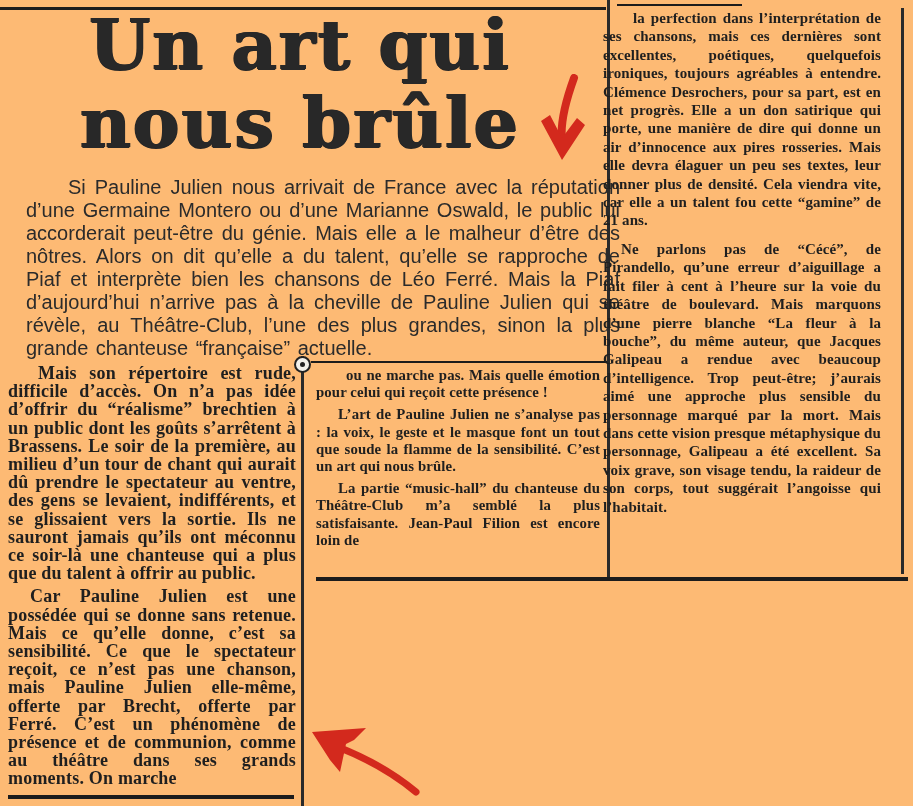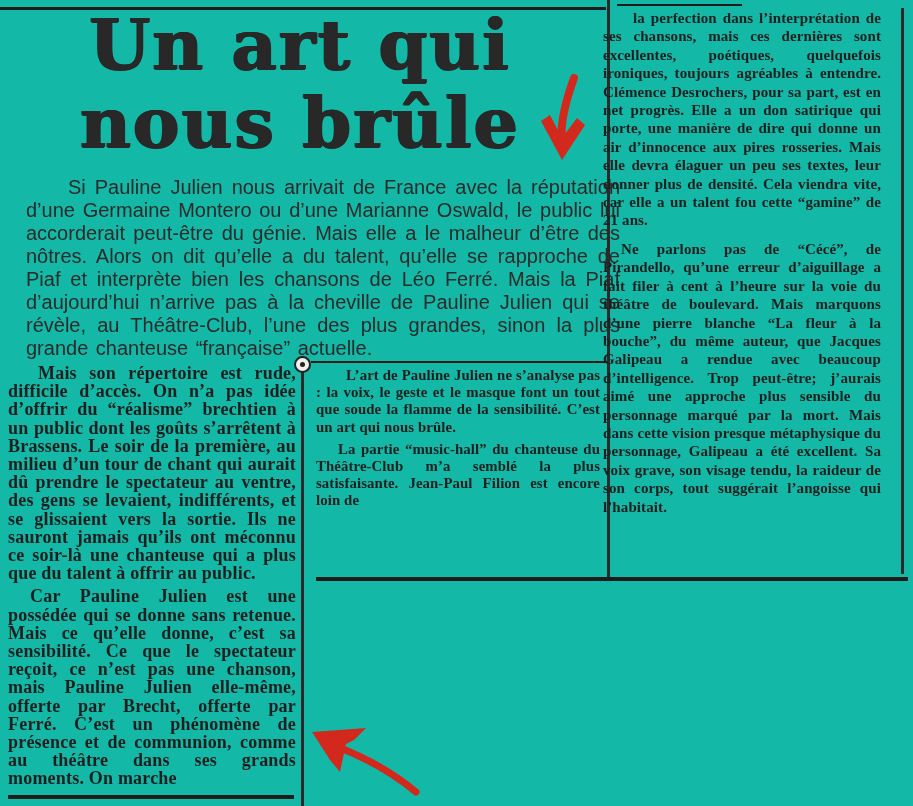--- a/index.html
+++ b/index.html
@@ -1,19 +1,19 @@
 <!DOCTYPE html>
 <html><head>
 <meta charset="utf-8">
 <style>
   html,body{margin:0;padding:0;}
   .page{
     position:relative;
     width:913px;height:806px;
-    background:#14b8a6;
+    background:#fdba74;
     font-family:"Liberation Serif", serif;
     color:#1f1f1f;
     overflow:hidden;
   }
   
   .rule-h{position:absolute;background:#1c1c1c;}
   .rule-v{position:absolute;background:#2a2a2a;}
   
   .headline{
     position:absolute;left:14px;top:6px;width:572px;height:160px;
@@ -92,20 +92,21 @@
   </svg>
 
   <p class="lede">Si Pauline Julien nous arrivait de France avec la réputation d’une Germaine Montero ou d’une Marianne Oswald, le public lui accorderait peut-être du génie. Mais elle a le malheur d’être des nôtres. Alors on dit qu’elle a du talent, qu’elle se rapproche de Piaf et interprète bien les chansons de Léo Ferré. Mais la Piaf d’aujourd’hui n’arrive pas à la cheville de Pauline Julien qui se révèle, au Théâtre-Club, l’une des plus grandes, sinon la plus grande chanteuse “française” actuelle.</p>
 
   <div class="col col-left">
     <p>Mais son répertoire est rude, difficile d’accès. On n’a pas idée d’offrir du “réalisme” brechtien à un public dont les goûts s’arrêtent à Brassens. Le soir de la première, au milieu d’un tour de chant qui aurait dû prendre le spectateur au ventre, des gens se levaient, indifférents, et se glissaient vers la sortie. Ils ne sauront jamais qu’ils ont méconnu ce soir-là une chanteuse qui a plus que du talent à offrir au public.</p>
     <p>Car Pauline Julien est une possédée qui se donne sans retenue. Mais ce qu’elle donne, c’est sa sensibilité. Ce que le spectateur reçoit, ce n’est pas une chanson, mais Pauline Julien elle-même, offerte par Brecht, offerte par Ferré. C’est un phénomène de présence et de communion, comme au théâtre dans ses grands moments. On marche</p>
   </div>
 
   <div class="col col-mid">
+    <p>ou ne marche pas. Mais quelle émotion pour celui qui reçoit cette présence !</p>
     <p>L’art de Pauline Julien ne s’analyse pas : la voix, le geste et le masque font un tout que soude la flamme de la sensibilité. C’est un art qui nous brûle.</p>
     <p>La partie “music-hall” du chanteuse du Théâtre-Club m’a semblé la plus satisfaisante. Jean-Paul Filion est encore loin de</p>
   </div>
 
   <div class="col col-right">
     <p>la perfection dans l’interprétation de ses chansons, mais ces dernières sont excellentes, poétiques, quelquefois ironiques, toujours agréables à entendre. Clémence Desrochers, pour sa part, est en net progrès. Elle a un don satirique qui porte, une manière de dire qui donne un air d’innocence aux pires rosseries. Mais elle devra élaguer un peu ses textes, leur donner plus de densité. Cela viendra vite, car elle a un talent fou cette “gamine” de 21 ans.</p>
     <p>Ne parlons pas de “Cécé”, de Pirandello, qu’une erreur d’aiguillage a fait filer à cent à l’heure sur la voie du théâtre de boulevard. Mais marquons d’une pierre blanche “La fleur à la bouche”, du même auteur, que Jacques Galipeau a rendue avec beaucoup d’intelligence. Trop peut-être; j’aurais aimé une approche plus sensible du personnage marqué par la mort. Mais dans cette vision presque métaphysique du personnage, Galipeau a été excellent. Sa voix grave, son visage tendu, la raideur de son corps, tout suggérait l’angoisse qui l’habitait.</p>
   </div>
 
   <svg class="arrow" style="left:308px;top:718px;" width="118" height="82" viewBox="0 0 118 82">

